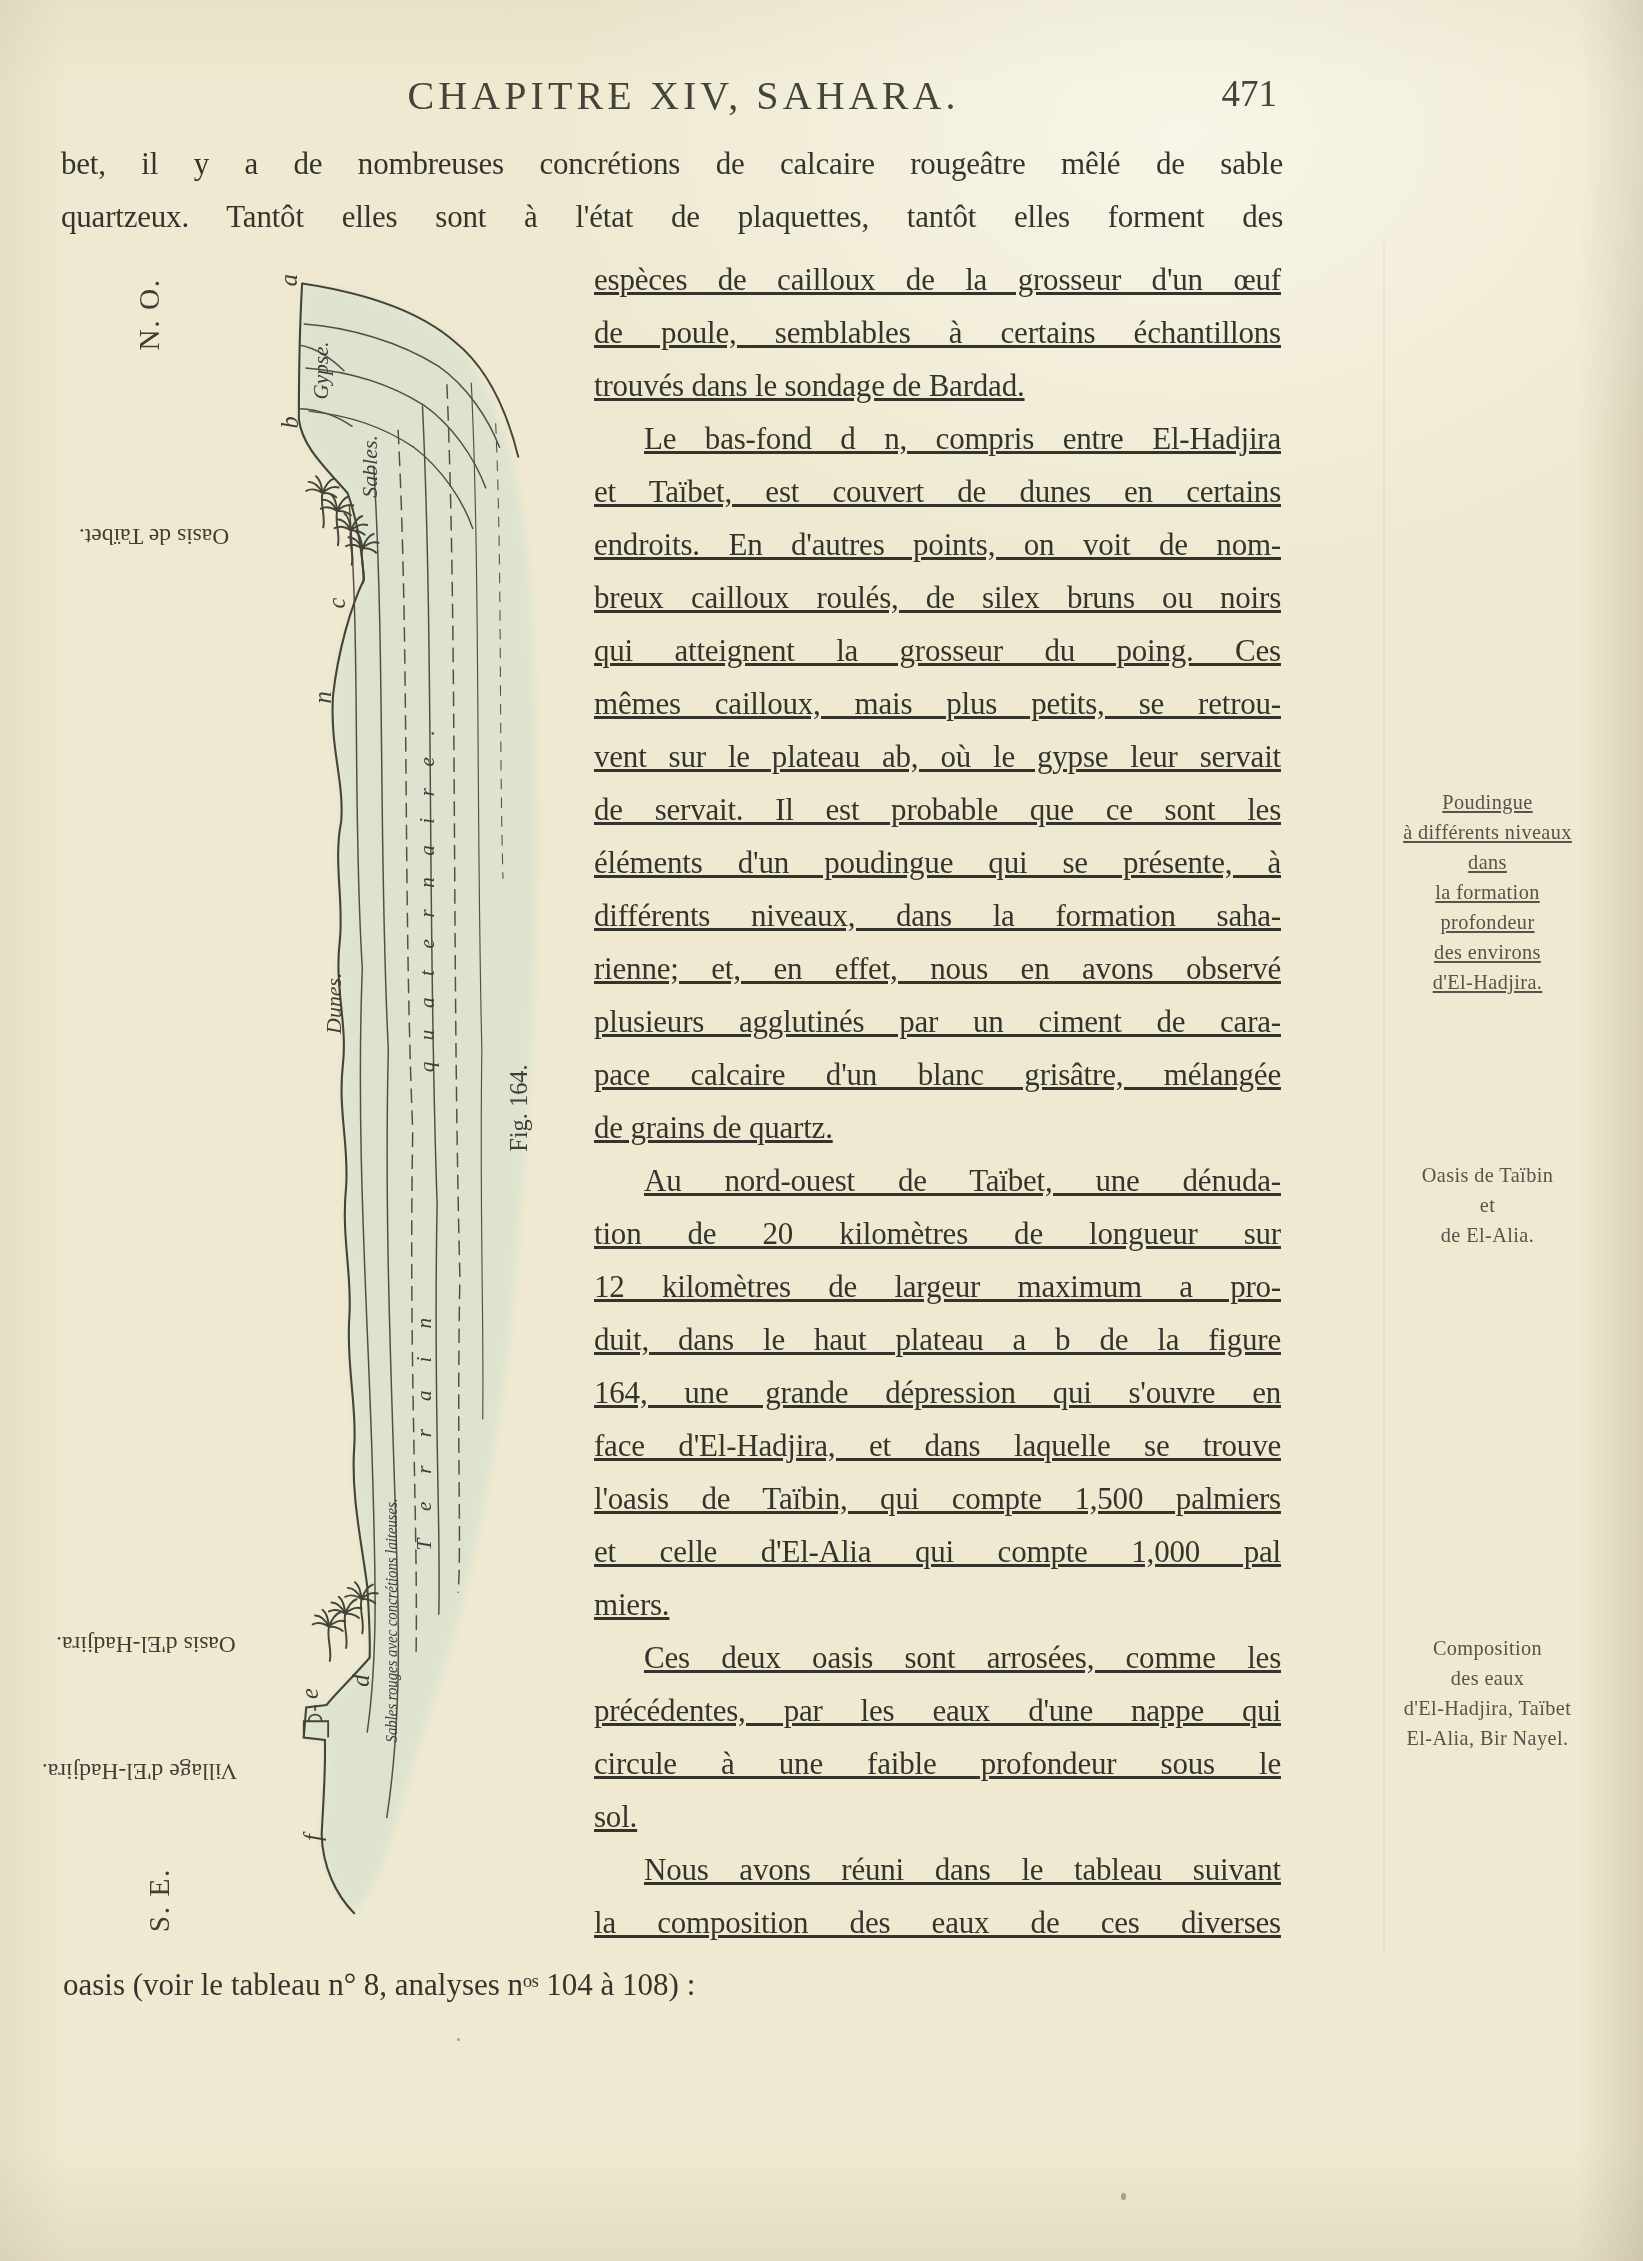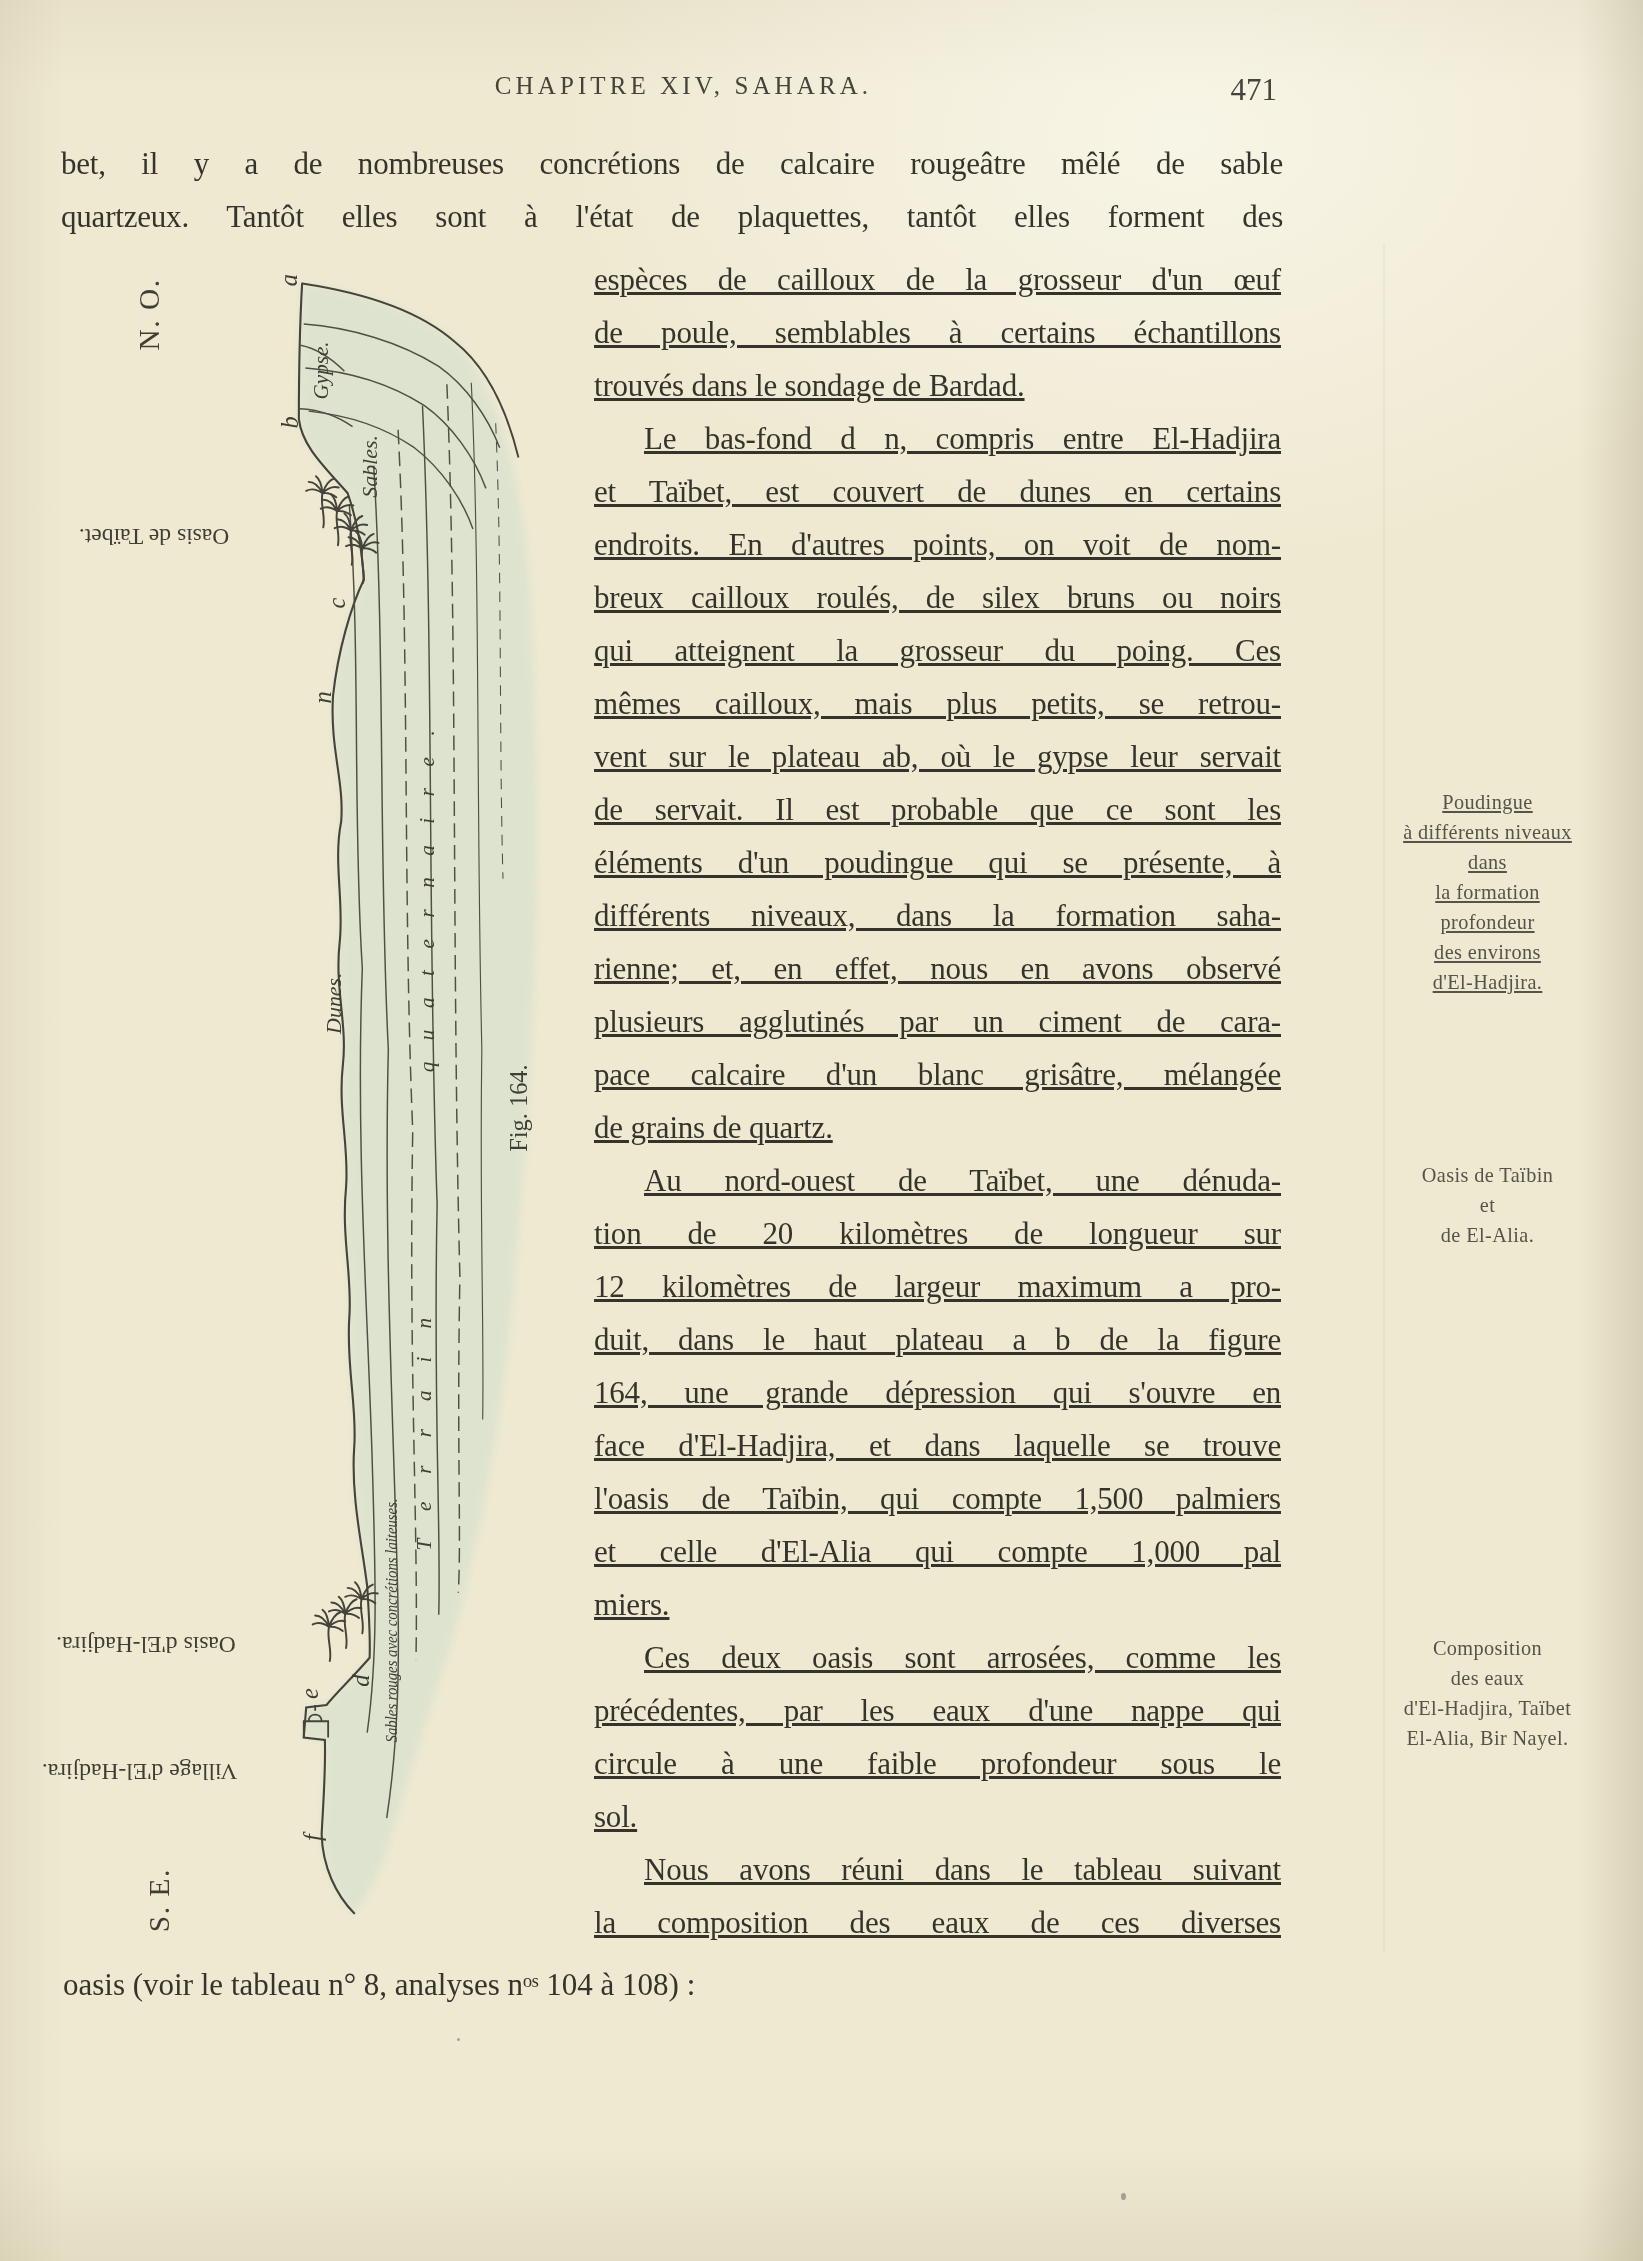--- a/index.html
+++ b/index.html
@@ -7,22 +7,22 @@
     width:1643px;height:2261px;position:relative;overflow:hidden;
     font-family:"Liberation Serif", serif;color:#35342c;
     background:
       radial-gradient(1057px 732px at 72% 6%, rgba(255,255,248,0.55), rgba(255,255,248,0) 60%),
       linear-gradient(90deg, rgba(140,130,95,0.10) 0%, rgba(140,130,95,0) 4%, rgba(140,130,95,0) 96%, rgba(120,110,80,0.20) 100%),
       linear-gradient(180deg, rgba(140,130,95,0.07) 0%, rgba(140,130,95,0) 4%, rgba(140,130,95,0) 95%, rgba(140,130,95,0.12) 100%),
       #efe9d1;
   }
   .abs{position:absolute;}
   #chapter-title{top:72px;left:358px;width:651px;text-align:center;
-    font-size:25px;letter-spacing:4.1px;color:#45443a;}
-  #page-number{top:72px;left:1163px;width:114px;text-align:right;font-size:31px;color:#45443a;}
+    font-size:40px;letter-spacing:4.1px;color:#45443a;}
+  #page-number{top:72px;left:1163px;width:114px;text-align:right;font-size:37px;color:#45443a;}
   .ln{height:53px;line-height:53px;font-size:31px;letter-spacing:-0.2px;
     text-align:justify;text-align-last:justify;white-space:nowrap;}
   .ln.endl{text-align:left;text-align-last:left;}
   .ln.ind{text-indent:50px;}
   #intro{top:137px;left:61px;width:1222px;}
   #column{top:253px;left:594px;width:687px;text-decoration:underline;}
   #closing{top:1958px;left:63px;width:1220px;font-size:31px;line-height:53px;}
   .mnote{left:1336px;width:303px;text-align:center;font-size:20.3px;line-height:30px;
     color:#55544a;letter-spacing:0.4px;}
   #mnote-poudingue{top:787px;text-decoration:underline;}

